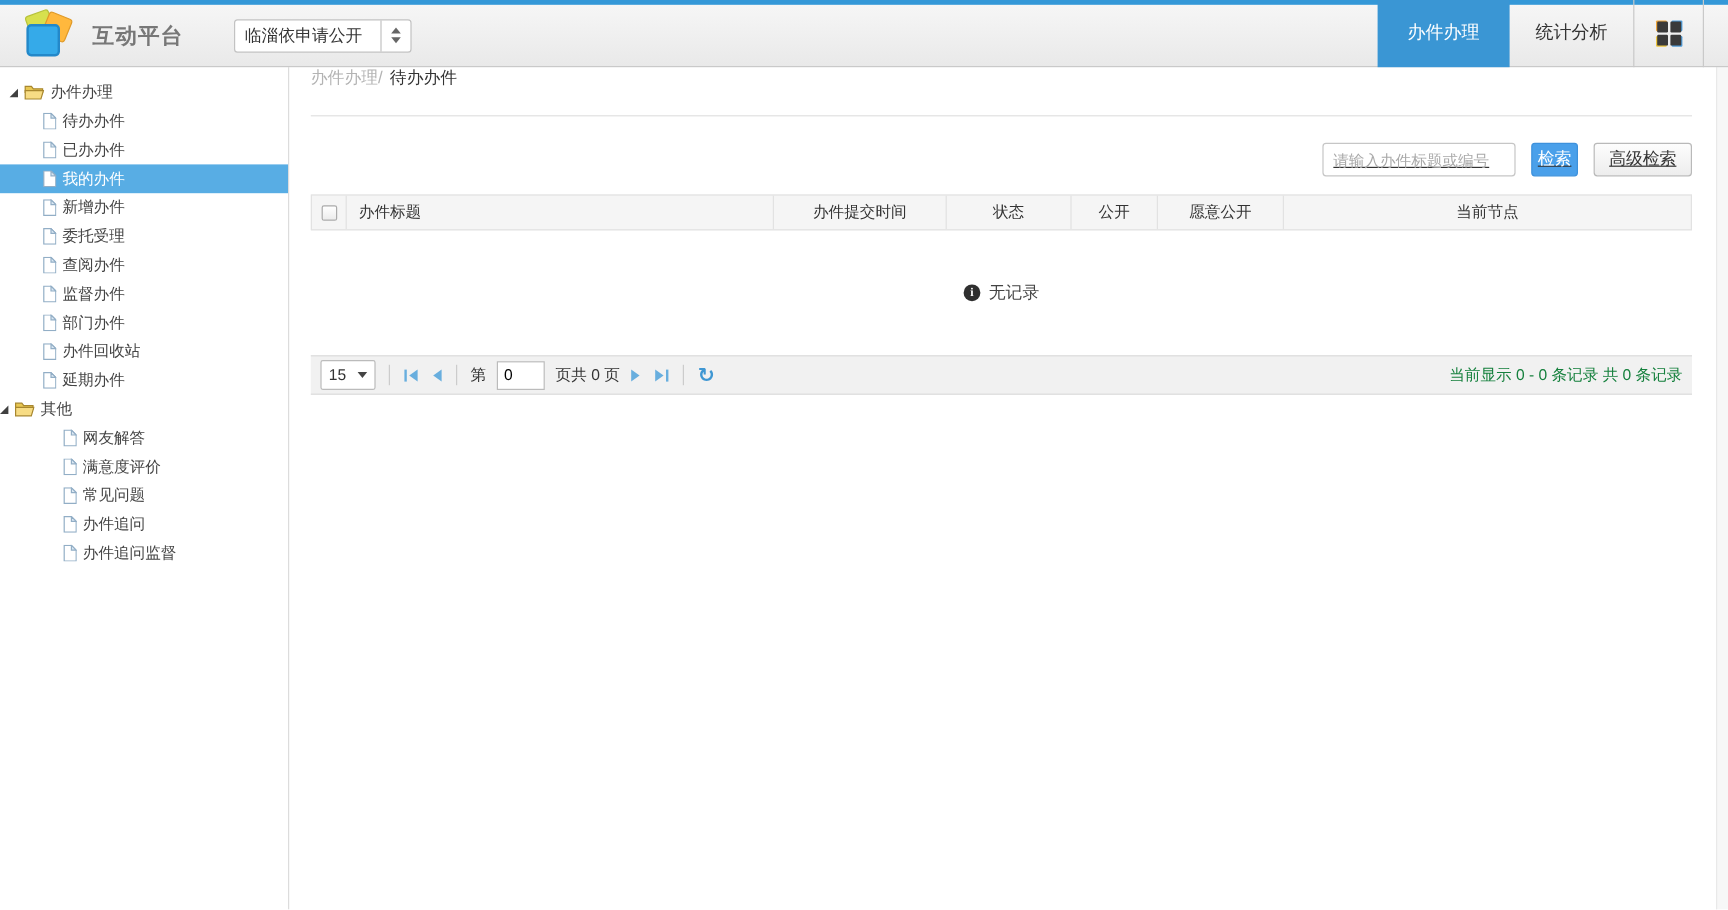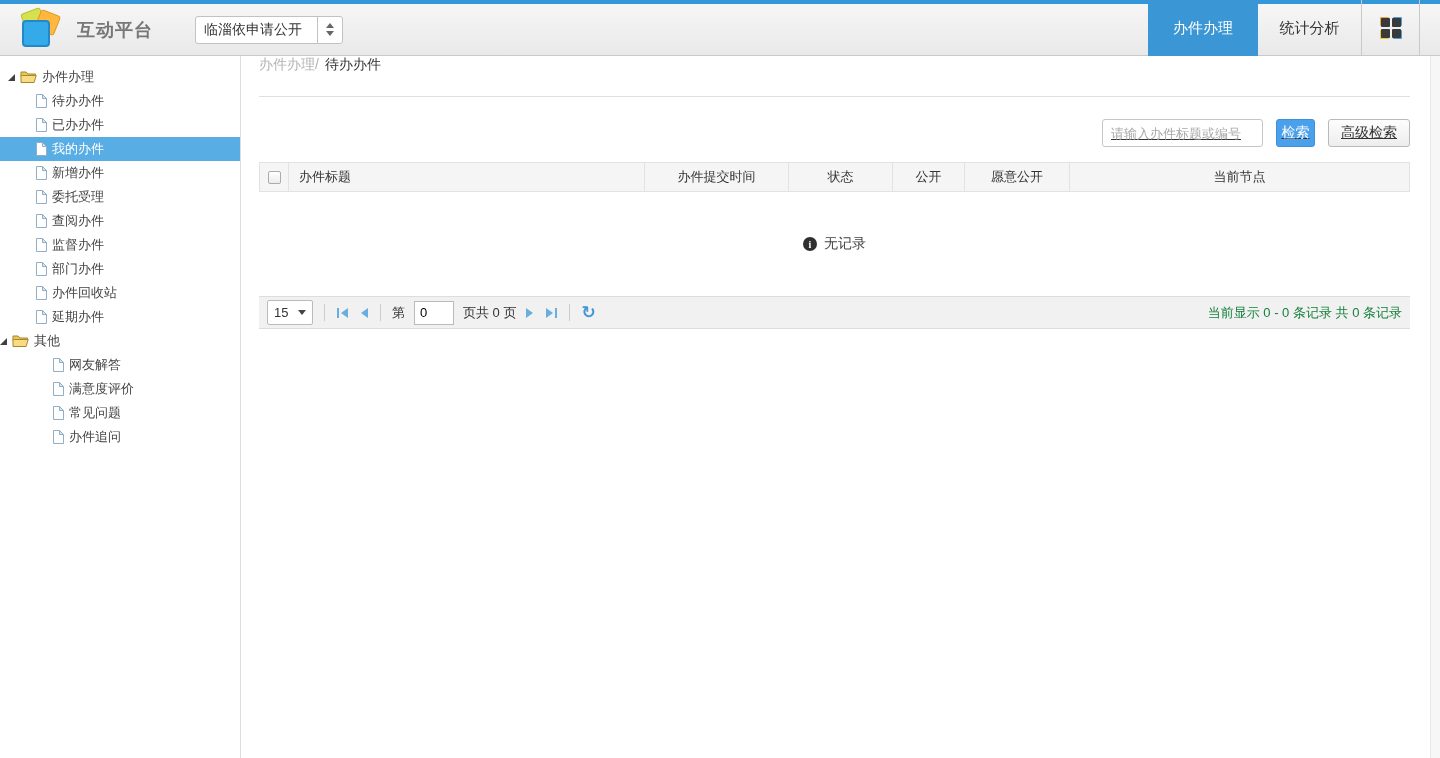--- a/index.html
+++ b/index.html
@@ -327,20 +327,29 @@
   <div class="tree-row item-depth1">
     <span class="ico">
       <svg width="12" height="14" viewBox="0 0 12 14">
         <path d="M1.5 0.5 h6 l4 4 v9 h-10 z" fill="#ffffff" stroke="#92aec6" stroke-width="1"></path>
         <path d="M7.5 0.5 l4 4 h-4 z" fill="#dbe8f3" stroke="#92aec6" stroke-width="1"></path>
       </svg>
     </span>
     <span class="label">办件追问</span>
   </div>
 
+  <div class="tree-row item-depth1">
+    <span class="ico">
+      <svg width="12" height="14" viewBox="0 0 12 14">
+        <path d="M1.5 0.5 h6 l4 4 v9 h-10 z" fill="#ffffff" stroke="#92aec6" stroke-width="1"></path>
+        <path d="M7.5 0.5 l4 4 h-4 z" fill="#dbe8f3" stroke="#92aec6" stroke-width="1"></path>
+      </svg>
+    </span>
+    <span class="label">办件追问监督</span>
+  </div>
 </div>
 
   <div class="main">
 
     <div class="breadcrumb">
       <span class="crumb-parent">办件办理/</span>
       <span class="crumb-current">待办办件</span>
     </div>
 
     <div class="search-row">

